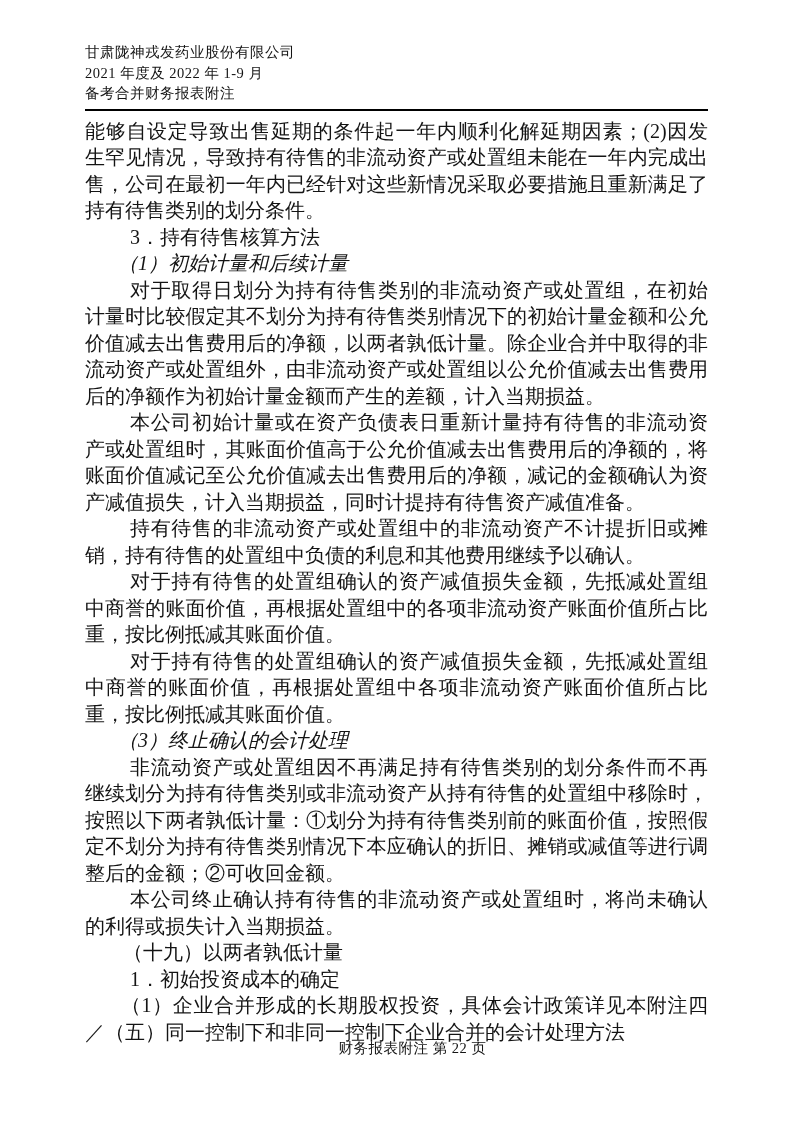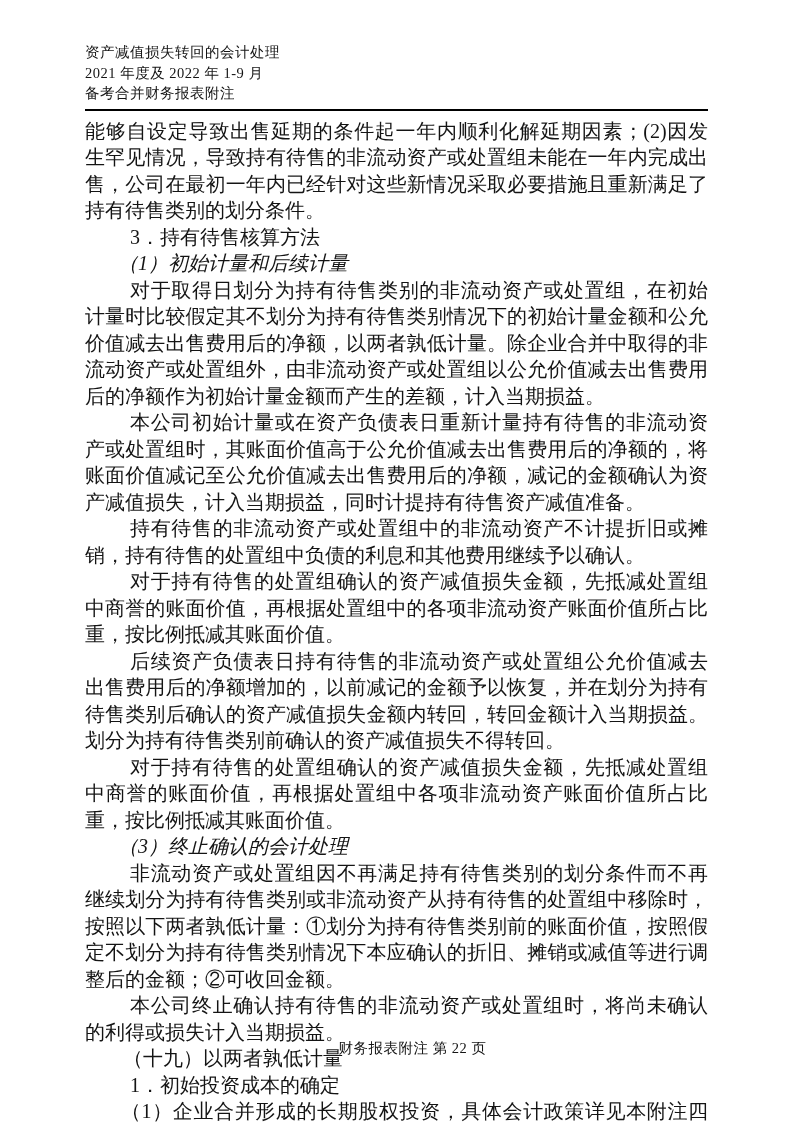--- a/index.html
+++ b/index.html
@@ -65,36 +65,35 @@
     letter-spacing: 0.5px;
   }
 </style>
 </head>
 <body>
 
 <div class="page">
   <div class="content">
 
     <div class="doc-header">
-      <p>资产减值损失转回的会计处理</p>
+      <p>甘肃陇神戎发药业股份有限公司</p>
       <p>2021 年度及 2022 年 1-9 月</p>
       <p>备考合并财务报表附注</p>
     </div>
 
     <hr class="header-rule">
 
     <div class="doc-body">
       <p class="para-flush">能够自设定导致出售延期的条件起一年内顺利化解延期因素；(2)因发生罕见情况，导致持有待售的非流动资产或处置组未能在一年内完成出售，公司在最初一年内已经针对这些新情况采取必要措施且重新满足了持有待售类别的划分条件。</p>
       <h3 class="bold-head">3．持有待售核算方法</h3>
       <p class="sub-head">（1）初始计量和后续计量</p>
       <p class="para">对于取得日划分为持有待售类别的非流动资产或处置组，在初始计量时比较假定其不划分为持有待售类别情况下的初始计量金额和公允价值减去出售费用后的净额，以两者孰低计量。除企业合并中取得的非流动资产或处置组外，由非流动资产或处置组以公允价值减去出售费用后的净额作为初始计量金额而产生的差额，计入当期损益。</p>
       <p class="para">本公司初始计量或在资产负债表日重新计量持有待售的非流动资产或处置组时，其账面价值高于公允价值减去出售费用后的净额的，将账面价值减记至公允价值减去出售费用后的净额，减记的金额确认为资产减值损失，计入当期损益，同时计提持有待售资产减值准备。</p>
       <p class="para">持有待售的非流动资产或处置组中的非流动资产不计提折旧或摊销，持有待售的处置组中负债的利息和其他费用继续予以确认。</p>
       <p class="para">对于持有待售的处置组确认的资产减值损失金额，先抵减处置组中商誉的账面价值，再根据处置组中的各项非流动资产账面价值所占比重，按比例抵减其账面价值。</p>
-      <p class="para">后续资产负债表日持有待售的非流动资产或处置组公允价值减去出售费用后的净额增加的，以前减记的金额予以恢复，并在划分为持有待售类别后确认的资产减值损失金额内转回，转回金额计入当期损益。划分为持有待售类别前确认的资产减值损失不得转回。</p>
       <p class="para">对于持有待售的处置组确认的资产减值损失金额，先抵减处置组中商誉的账面价值，再根据处置组中各项非流动资产账面价值所占比重，按比例抵减其账面价值。</p>
       <p class="sub-head">（3）终止确认的会计处理</p>
       <p class="para">非流动资产或处置组因不再满足持有待售类别的划分条件而不再继续划分为持有待售类别或非流动资产从持有待售的处置组中移除时，按照以下两者孰低计量：①划分为持有待售类别前的账面价值，按照假定不划分为持有待售类别情况下本应确认的折旧、摊销或减值等进行调整后的金额；②可收回金额。</p>
       <p class="para">本公司终止确认持有待售的非流动资产或处置组时，将尚未确认的利得或损失计入当期损益。</p>
       <h3 class="bold-head-paren">（十九）以两者孰低计量</h3>
       <h3 class="bold-head">1．初始投资成本的确定</h3>
       <p class="para-paren">（1）企业合并形成的长期股权投资，具体会计政策详见本附注四／（五）同一控制下和非同一控制下企业合并的会计处理方法</p>
     </div>
 
   </div>

